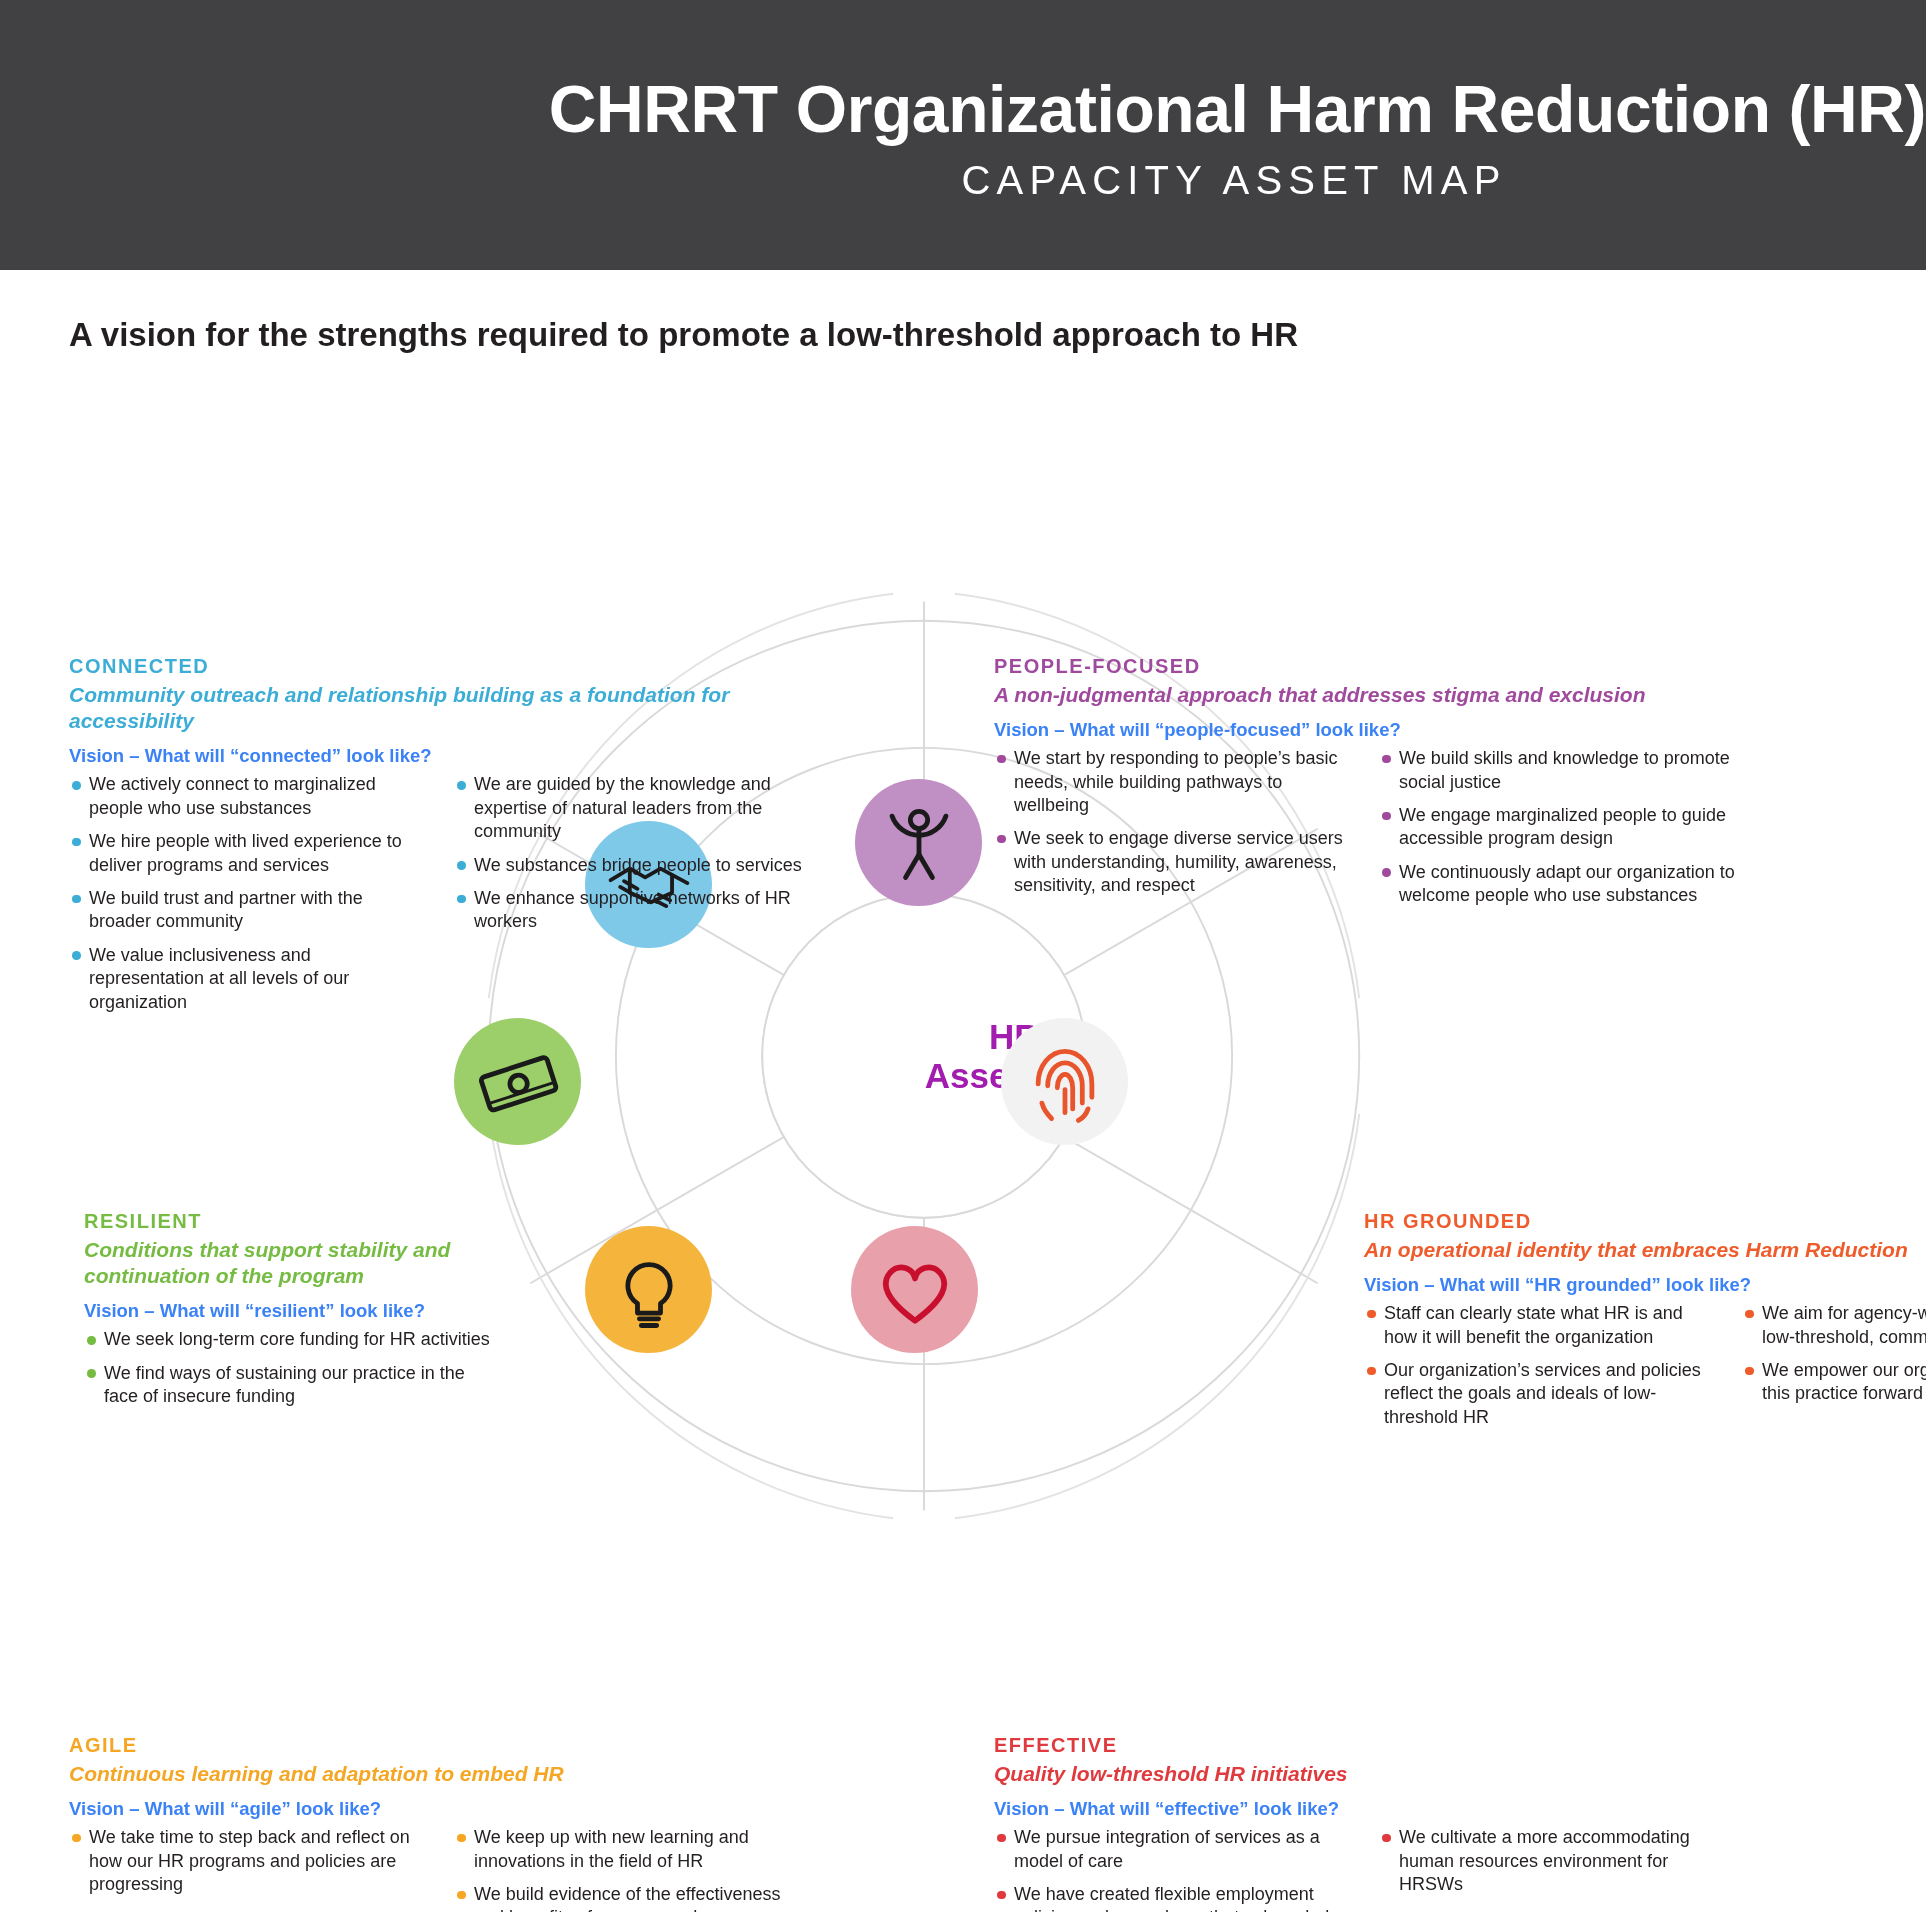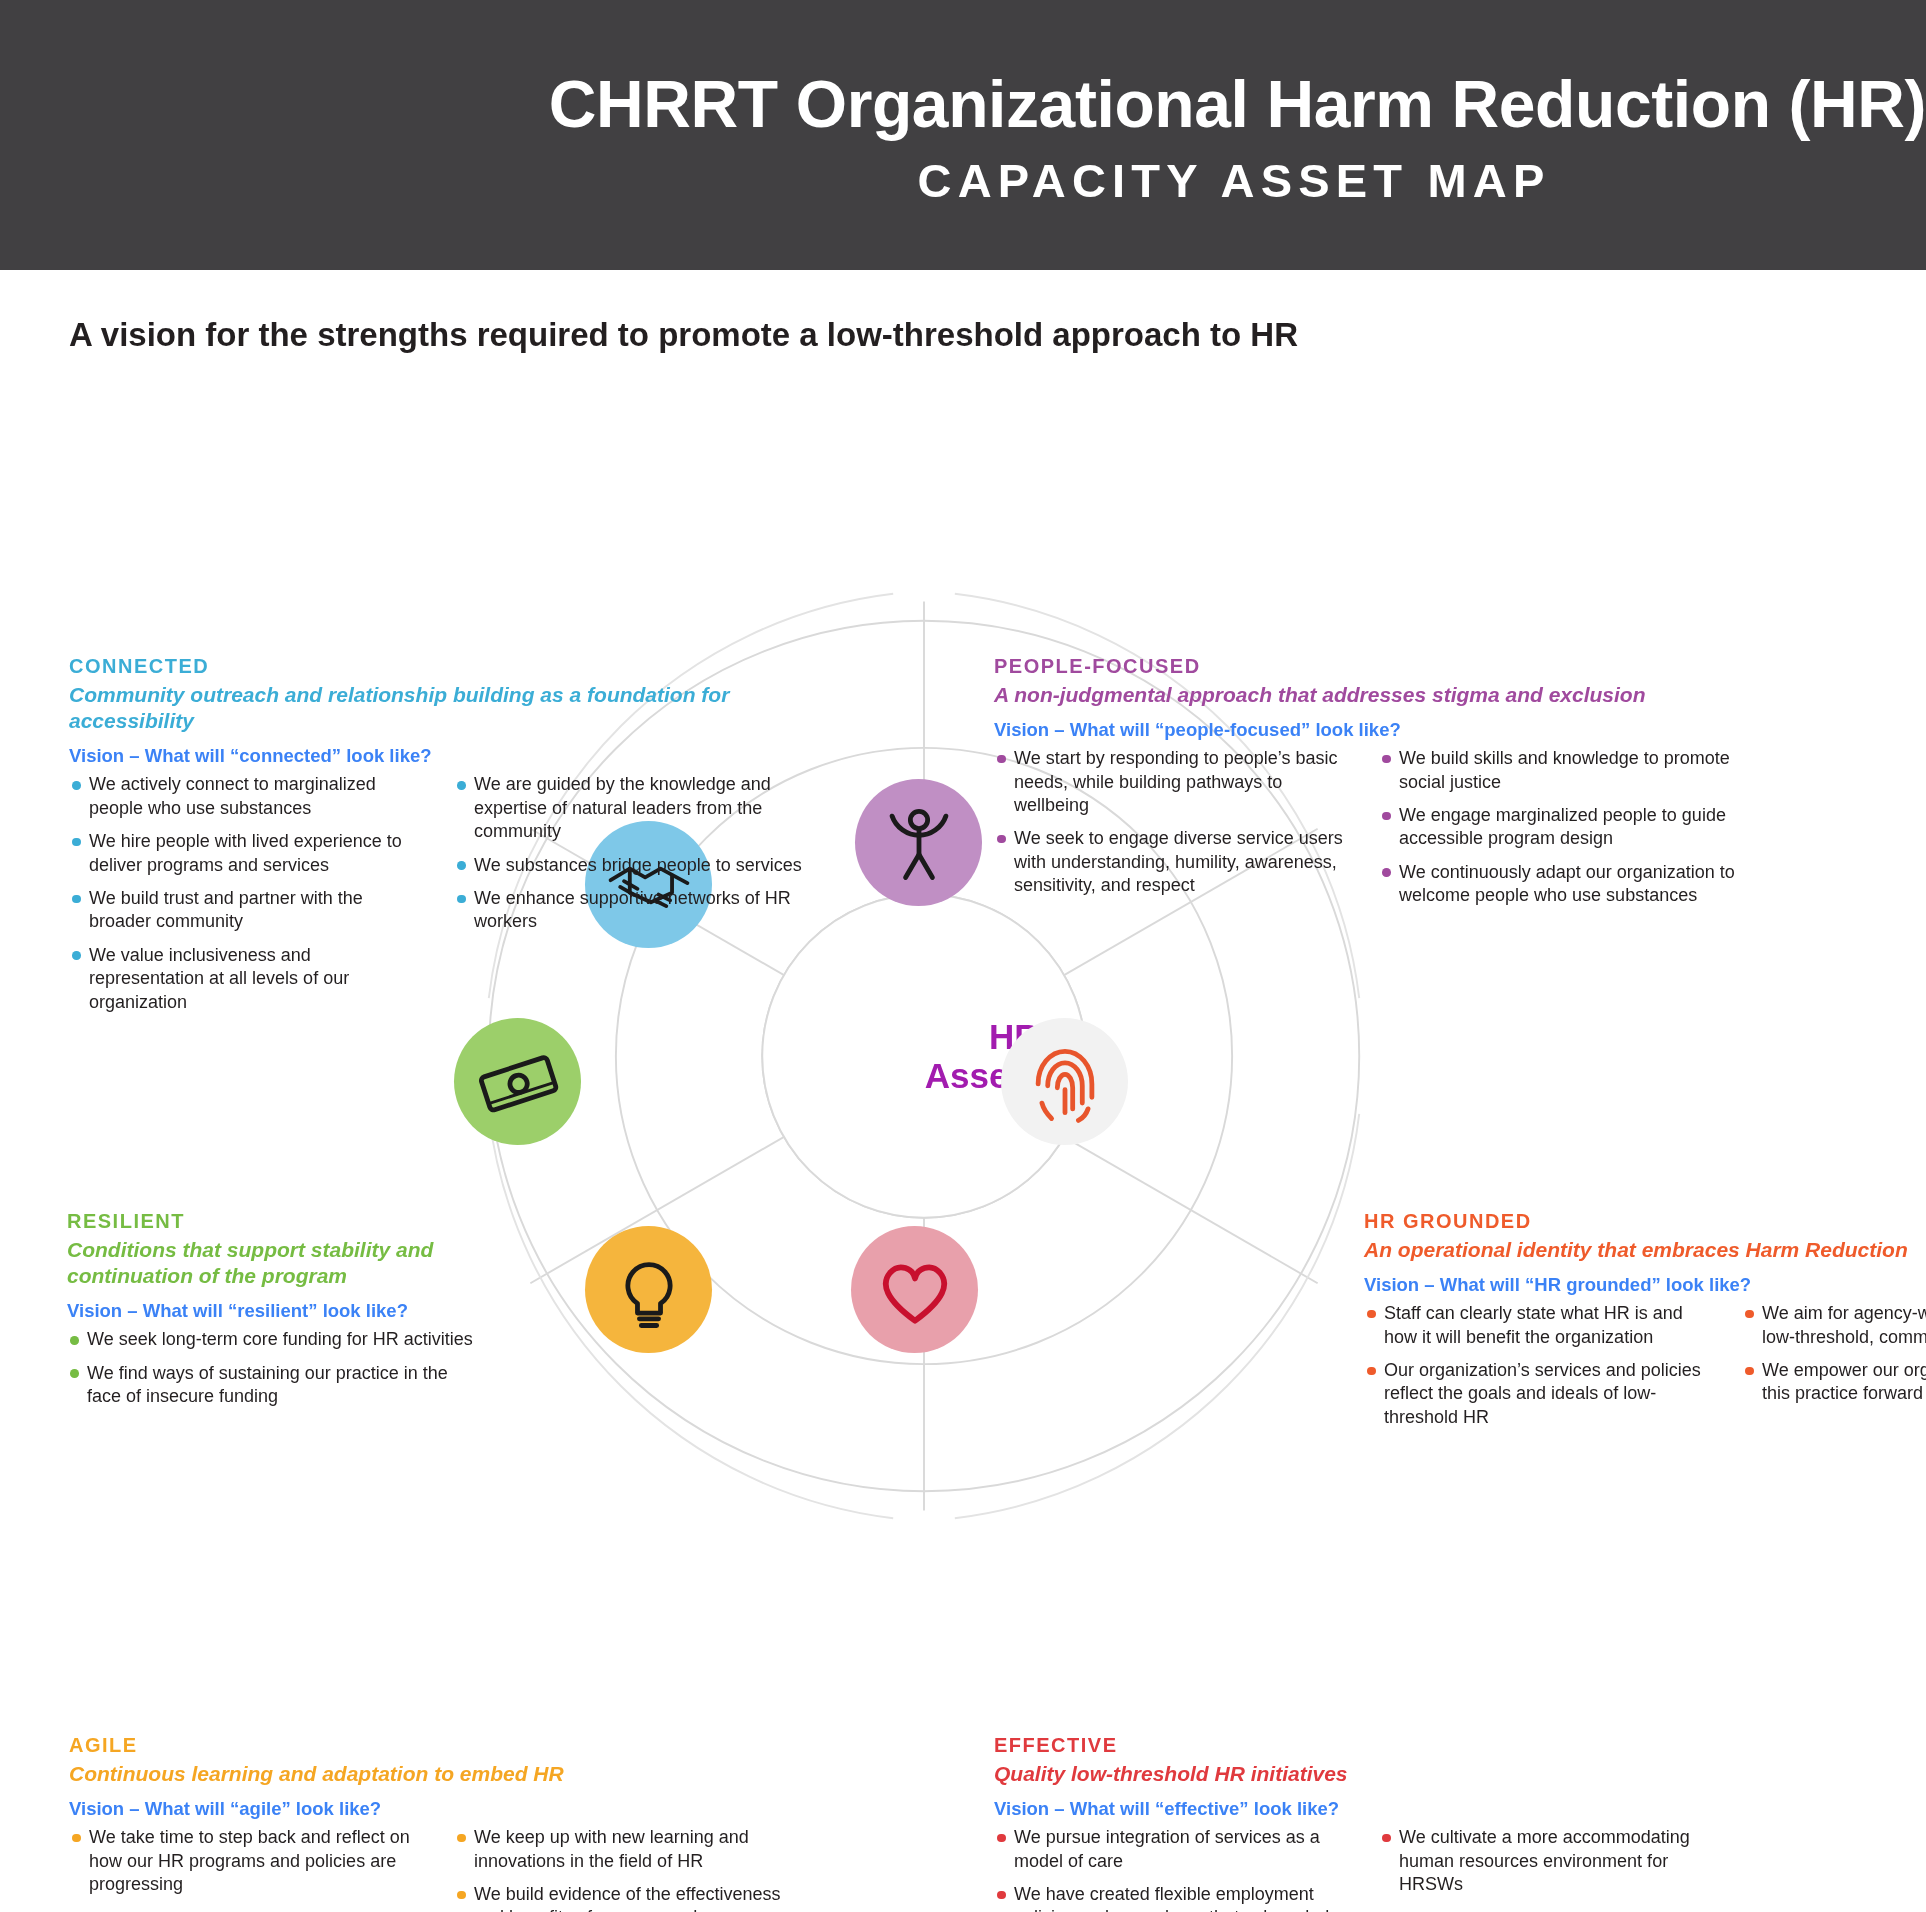--- a/index.html
+++ b/index.html
@@ -26,22 +26,22 @@
   }
   .header h1 {
     margin: 0;
     font-size: 66px;
     font-weight: bold;
     letter-spacing: -0.4px;
     line-height: 1.05;
   }
   .header h2 {
     margin: 14px 7px 0 0;
-    font-size: 47px;
-    font-weight: bold;
+    font-size: 40px;
+    font-weight: normal;
     letter-spacing: 6.2px;
   }
 
   
   .page {
     position: relative;
     width: 2475px;
     height: 1643px;
   }
   .vision-line {
@@ -261,21 +261,21 @@
         <li><span>We seek to engage diverse service users with understanding, humility, awareness, sensitivity, and respect</span></li>
       </ul>
       <ul class="bullets" style="width:358px;">
         <li><span>We build skills and knowledge to promote social justice</span></li>
         <li><span>We engage marginalized people to guide accessible program design</span></li>
         <li><span>We continuously adapt our organization to welcome people who use substances</span></li>
       </ul>
     </div>
   </div>
 
-  <div class="sect c-resilient" style="left:67px; top:940px; width:443px;">
+  <div class="sect c-resilient" style="left:84px; top:940px; width:443px;">
     <div class="sect-title">RESILIENT</div>
     <div class="sect-sub">Conditions that support stability and continuation of the program</div>
     <div class="sect-vision">Vision – What will “resilient” look like?</div>
     <ul class="bullets" style="width:408px;">
       <li><span>We seek long-term core funding for HR activities</span></li>
       <li><span>We find ways of sustaining our practice in the face of insecure funding</span></li>
     </ul>
   </div>
 
   <div class="sect c-hr" style="left:1364px; top:940px; width:732px;">

